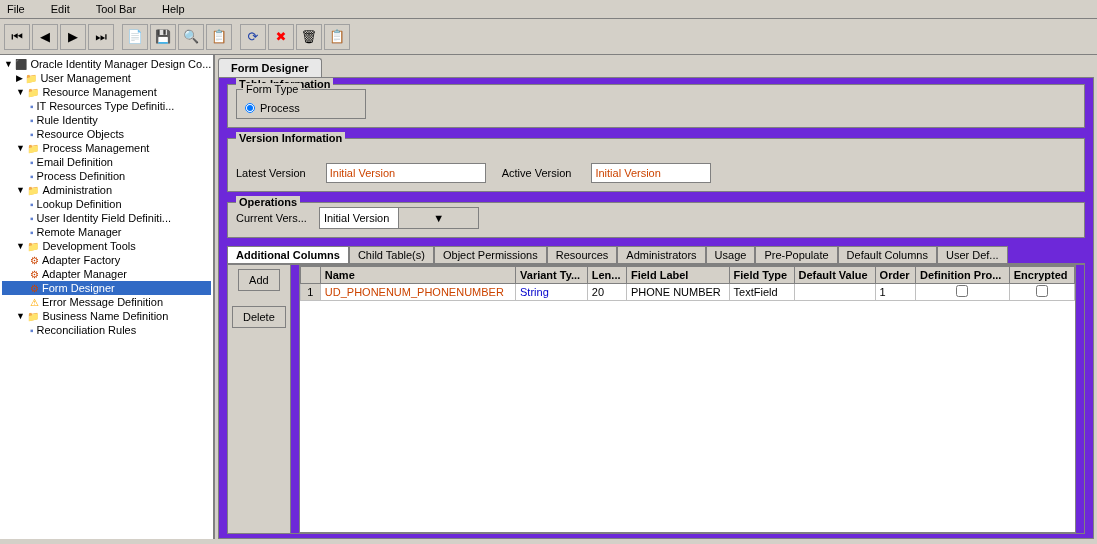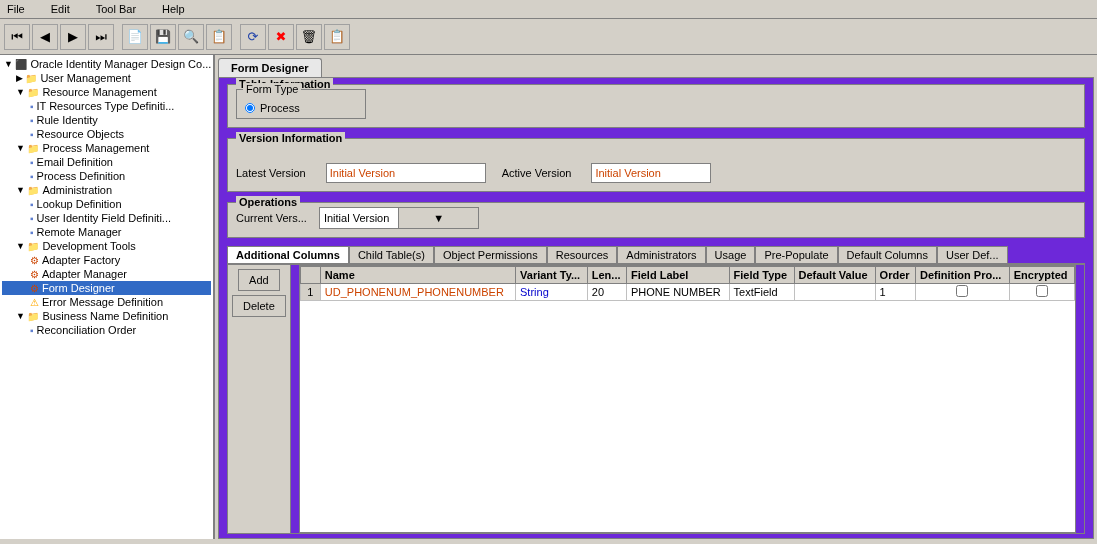--- a/index.html
+++ b/index.html
@@ -76,21 +76,21 @@
     table { border-collapse: collapse; width: 100%; font-size: 11px; }
     th { background: #d4d0c8; border: 1px solid #808080; padding: 2px 4px; font-weight: bold; text-align: left; white-space: nowrap; }
     td { border: 1px solid #c0c0c0; padding: 1px 4px; white-space: nowrap; }
     .row-num { color: black; text-align: center; background: #d4d0c8; }
     td.orange { color: #cc4400; }
     td.blue { color: #0000cc; }
     .checkbox-cell { text-align: center; }
     input[type=checkbox] { width: 12px; height: 12px; }
 
     
-    .left-col { display: flex; flex-direction: column; gap: 4px; padding: 4px; background: #d4d0c8; border-right: 1px solid #808080; min-width: 60px; align-items: center; }
+    .left-col { display: flex; flex-direction: column; gap: 15px; padding: 4px; background: #d4d0c8; border-right: 1px solid #808080; min-width: 60px; align-items: center; }
 
     
     .bottom-table-area { display: flex; flex: 1; margin: 0 8px 4px 8px; border: 1px solid #808080; overflow: hidden; }
 
     
     .icon-oracle { color: #cc0000; }
     .icon-folder { color: #f0c060; }
     .icon-leaf { color: #6080d0; }
   </style>
 </head>
@@ -209,21 +209,21 @@
         <span>Error Message Definition</span>
       </div>
 
       <div class="tree-item tree-indent-1">
         <span class="expand-icon">▼</span>
         <span class="tree-icon icon-folder">📁</span>
         <span>Business Name Definition</span>
       </div>
       <div class="tree-item tree-indent-2">
         <span class="tree-icon icon-leaf">▪</span>
-        <span>Reconciliation Order</span>
+        <span>Reconciliation Rules</span>
       </div>
 
     </div>
   </div>
 
   <div class="content-panel">
 
     <div class="tab-strip-top">
       <div class="tab active">Form Designer</div>
     </div>

